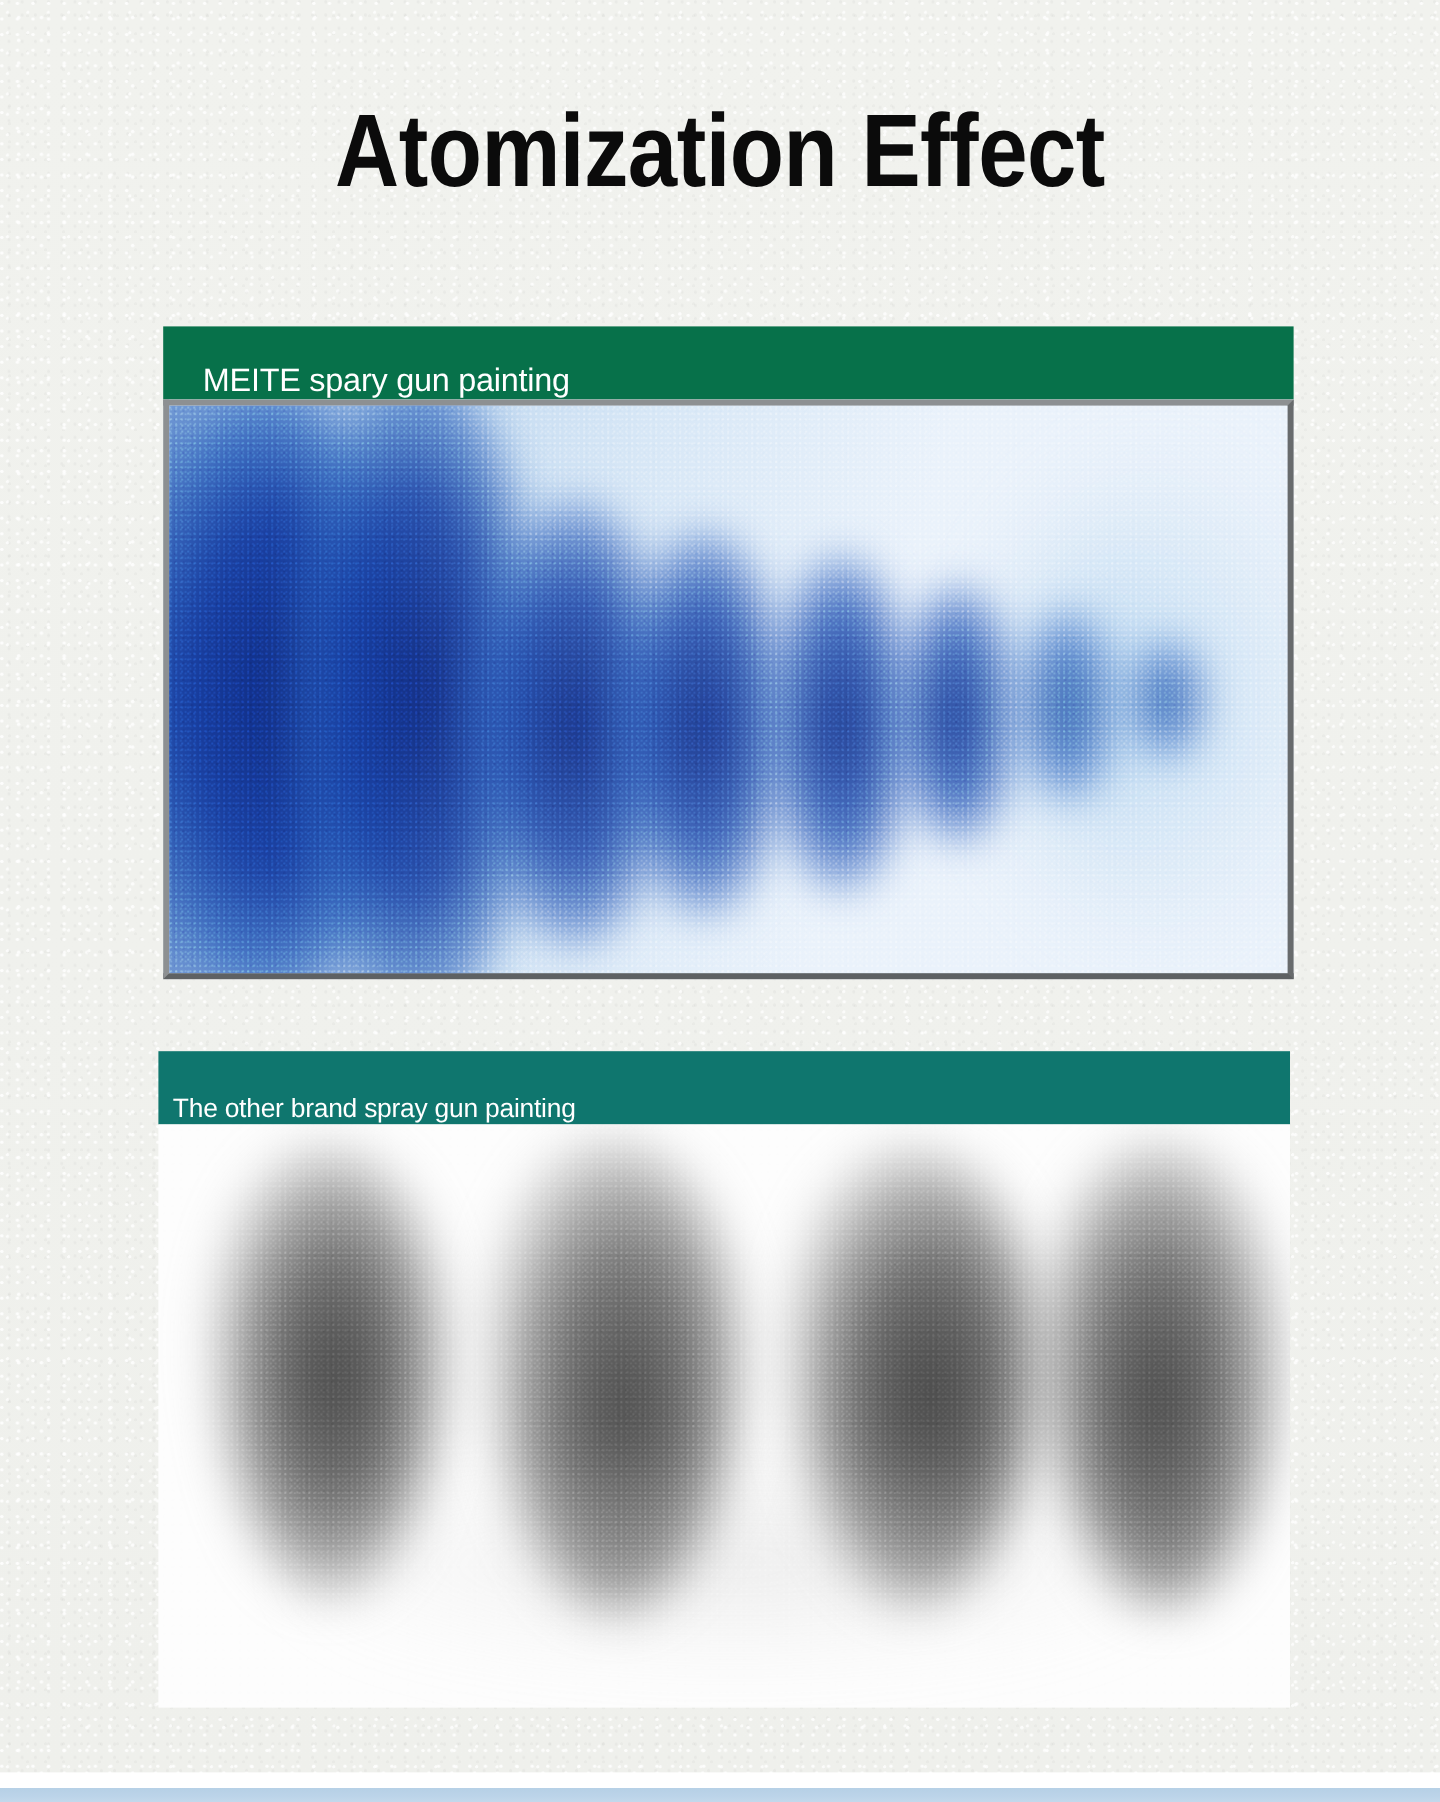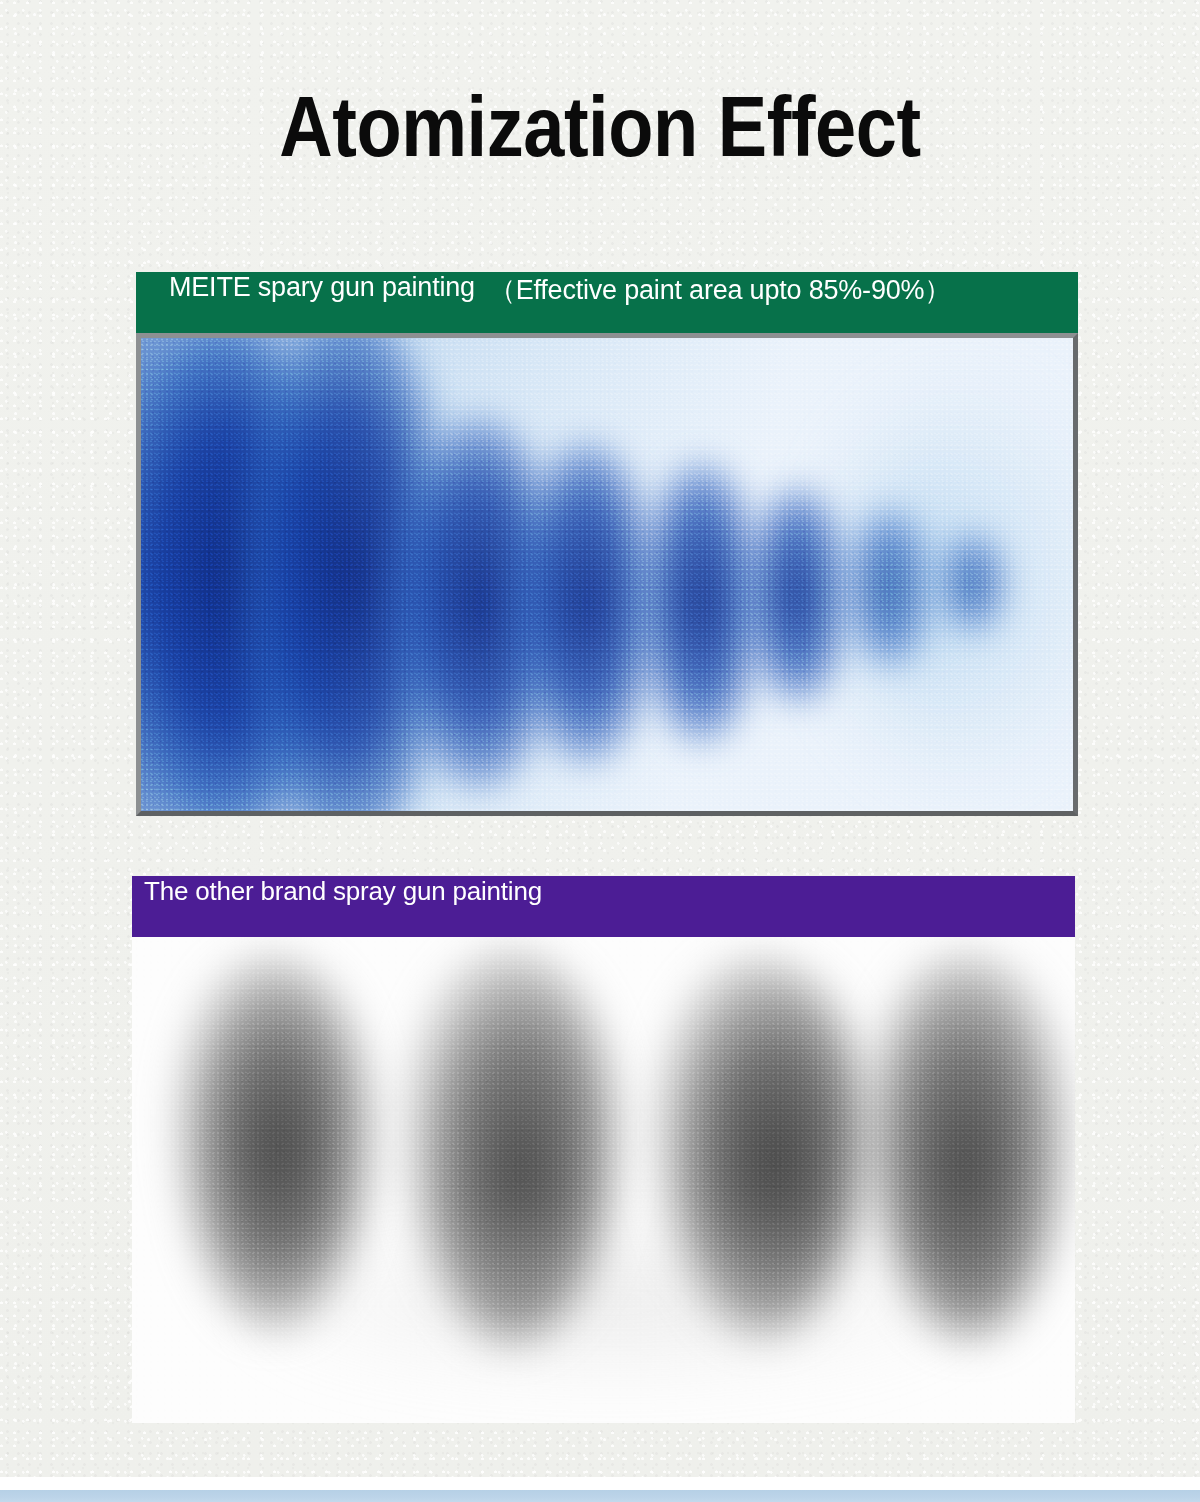--- a/index.html
+++ b/index.html
@@ -54,30 +54,30 @@
   #panel-meite {
     position: absolute;
     left: 136px;
     top: 272px;
     width: 942px;
   }
   .banner {
     box-sizing: border-box;
     height: 61px;
     display: flex;
-    align-items: flex-start;
+    align-items: flex-end;
     padding-left: 33px;
     color: #ffffff;
     font-size: 27px;
     letter-spacing: -0.2px;
     white-space: nowrap;
     overflow: hidden;
   }
   .banner-green { background: #07714a; }
-  .banner-gray  { background: #4c1d95; font-size: 26px; padding-left: 12px; flex-direction: column; }
+  .banner-gray  { background: #0f766e; font-size: 22px; padding-left: 12px; }
   .banner .lead   { font-family: "Liberation Sans Narrow", "Liberation Sans", sans-serif; }
   .banner .paren  { font-family: "Liberation Sans Narrow", "Liberation Sans", sans-serif; margin-left: 14px; }
 
   
   #meite-photo-frame {
     position: relative;
     width: 942px;
     height: 483px;
     box-sizing: border-box;
     border: 5px solid #7a7d80;
@@ -155,21 +155,20 @@
 <body>
 
 <div id="page"></div>
 
 <div id="title">Atomization Effect</div>
 
 <div id="panel-meite">
 
   <div class="banner banner-green">
     <span class="lead">MEITE spary gun painting</span>
-    <span class="paren">（Effective paint area upto 85%-90%）</span>
   </div>
 
   <div id="meite-photo-frame">
     <div class="blue-wash"></div>
 
     <div class="blob" style="left:-30px; top:-10px; width:230px; height:500px;
                 background: radial-gradient(ellipse at 50% 50%, rgba(16,44,130,0.98) 0%, rgba(22,60,160,0.90) 42%, rgba(50,105,195,0.55) 68%, rgba(140,190,230,0.18) 88%, rgba(255,255,255,0) 100%);"></div>
     <div class="blob" style="left:105px; top:-30px; width:205px; height:540px;
                 background: radial-gradient(ellipse at 50% 50%, rgba(14,40,125,0.97) 0%, rgba(22,62,163,0.86) 44%, rgba(55,115,200,0.48) 70%, rgba(150,196,233,0.14) 90%, rgba(255,255,255,0) 100%);"></div>
     <div class="blob" style="left:255px; top:80px; width:165px; height:370px;

